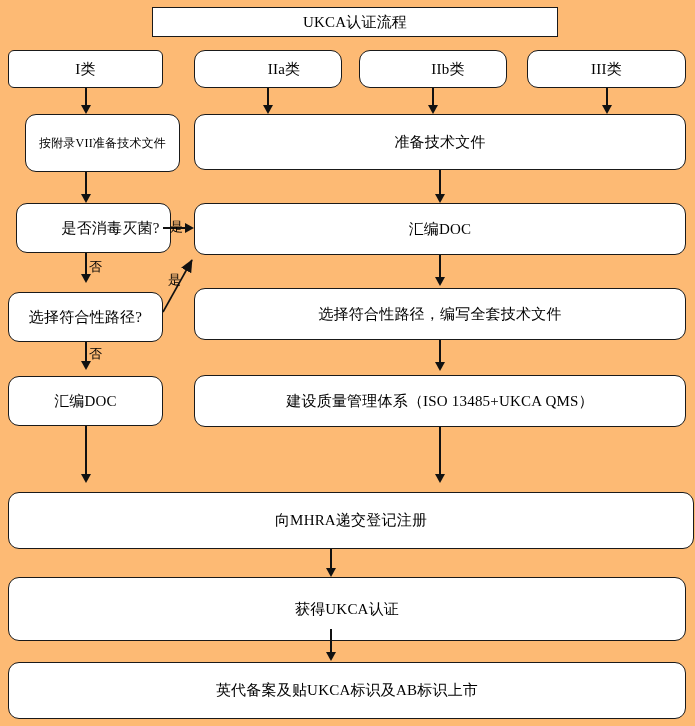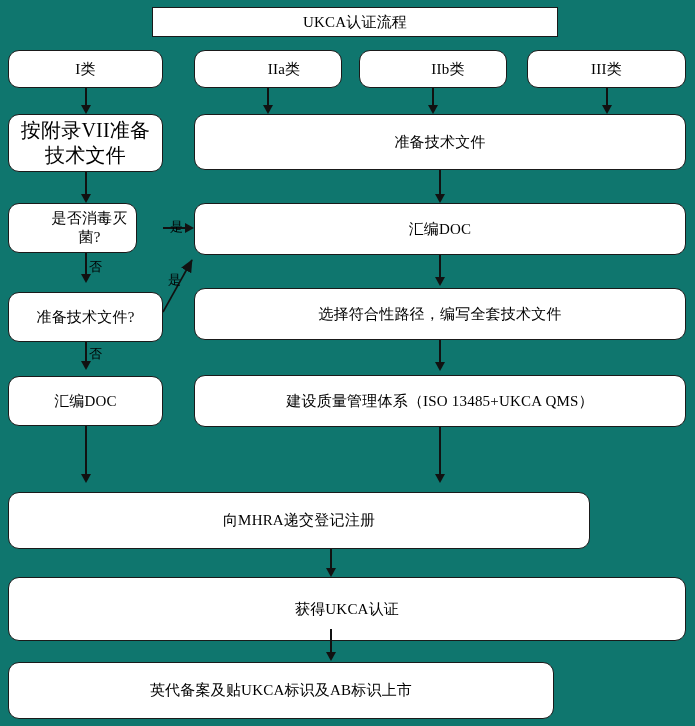--- a/index.html
+++ b/index.html
@@ -8,42 +8,42 @@
     background: #ffffff;
   }
   body {
     font-family: "Liberation Serif", "DejaVu Serif", serif;
     color: #000000;
   }
   #canvas {
     position: relative;
     width: 695px;
     height: 726px;
-    background: #0f766e;
+    background: #fdba74;
     overflow: hidden;
   }
   
   .node {
     position: absolute;
     box-sizing: border-box;
     border: 1.4px solid #1a1a1a;
     background: #ffffff;
     display: flex;
     align-items: center;
     justify-content: center;
     text-align: center;
     line-height: 1.25;
     font-size: 15px;
     letter-spacing: 0.2px;
     padding: 2px 6px;
   }
   .node.rounded { border-radius: 11px; }
   .node.sharp   { border-radius: 0; }
   .node.title   { font-size: 15px; }
-  .node.small   { font-size: 20px; }
+  .node.small   { font-size: 12px; margin-left: 17px; }
 
   
   .conn {
     position: absolute;
     background: #111111;
   }
   .vline { width: 1.6px; }
   .hline { height: 1.6px; }
 
   .arrowhead {
@@ -80,43 +80,43 @@
 </style>
 </head>
 <body>
 
 <div id="canvas">
 
   <div class="node sharp title" style="left:152px; top:7px; width:406px; height:30px;">
     <span>UKCA认证流程</span>
   </div>
 
-  <div class="node rounded" style="left:8px; top:50px; width:155px; height:38px;">
+  <div class="node rounded" style="left:8px; top:50px; width:155px; height:38px;border-radius:6px;">
     <span>I类</span>
   </div>
   <div class="node rounded" style="left:194px; top:50px; width:148px; height:38px;padding-left:38px;">
     <span>IIa类</span>
   </div>
   <div class="node rounded" style="left:359px; top:50px; width:148px; height:38px;padding-left:36px;">
     <span>IIb类</span>
   </div>
   <div class="node rounded" style="left:527px; top:50px; width:159px; height:38px;">
     <span>III类</span>
   </div>
 
   <div class="node rounded small" style="left:8px; top:114px; width:155px; height:58px;">
     <span>按附录VII准备技术文件</span>
   </div>
 
-  <div class="node rounded" style="left:8px; top:203px; width:129px; height:50px;padding-left:40px;">
+  <div class="node rounded" style="left:16px; top:203px; width:155px; height:50px;padding-left:40px;">
     <span>是否消毒灭菌?</span>
   </div>
 
   <div class="node rounded" style="left:8px; top:292px; width:155px; height:50px;">
-    <span>准备技术文件?</span>
+    <span>选择符合性路径?</span>
   </div>
 
   <div class="node rounded" style="left:8px; top:376px; width:155px; height:50px;">
     <span>汇编DOC</span>
   </div>
 
   <div class="node rounded" style="left:194px; top:114px; width:492px; height:56px;">
     <span>准备技术文件</span>
   </div>
 
@@ -125,29 +125,29 @@
   </div>
 
   <div class="node rounded" style="left:194px; top:288px; width:492px; height:52px;">
     <span>选择符合性路径，编写全套技术文件</span>
   </div>
 
   <div class="node rounded" style="left:194px; top:375px; width:492px; height:52px;align-items:center;">
     <span>建设质量管理体系（ISO 13485+UKCA QMS）</span>
   </div>
 
-  <div class="node rounded" style="left:8px; top:492px; width:582px; height:57px;text-align:center;">
+  <div class="node rounded" style="left:8px; top:492px; width:686px; height:57px;text-align:center;">
     <span>向MHRA递交登记注册</span>
   </div>
 
   <div class="node rounded" style="left:8px; top:577px; width:678px; height:64px;">
     <span>获得UKCA认证</span>
   </div>
 
-  <div class="node rounded" style="left:8px; top:662px; width:546px; height:57px;">
+  <div class="node rounded" style="left:8px; top:662px; width:678px; height:57px;">
     <span>英代备案及贴UKCA标识及AB标识上市</span>
   </div>
 
   <div class="conn vline" style="left:85px; top:88px; height:18px;"></div>
   <div class="arrowhead arrow-down" style="left:80.5px; top:105px;"></div>
 
   <div class="conn vline" style="left:267px; top:88px; height:18px;"></div>
   <div class="arrowhead arrow-down" style="left:262.5px; top:105px;"></div>
 
   <div class="conn vline" style="left:432px; top:88px; height:18px;"></div>

